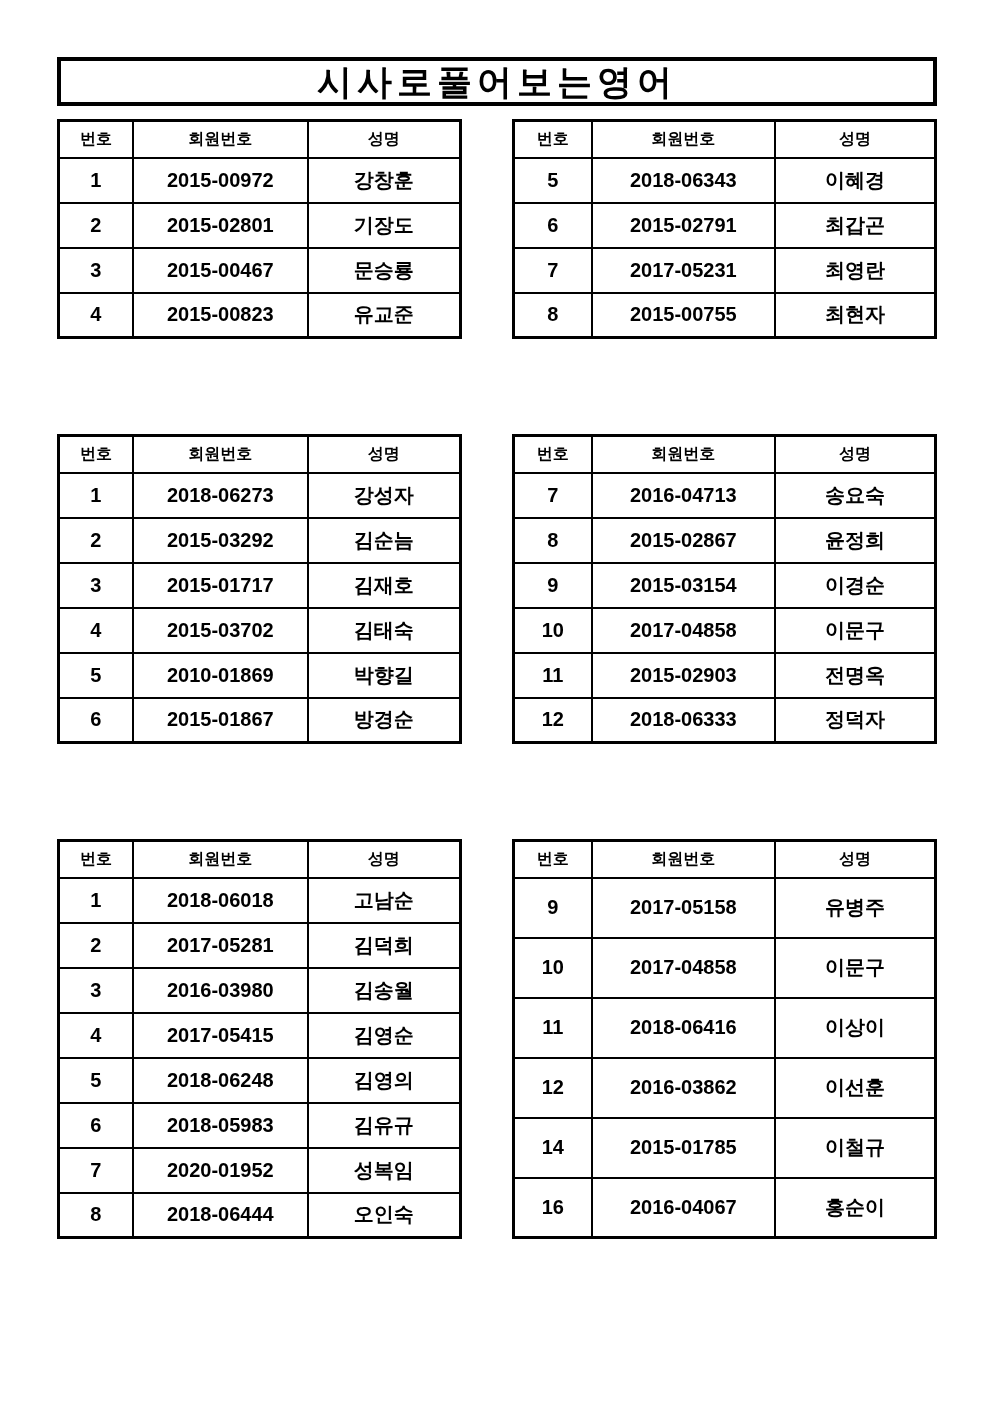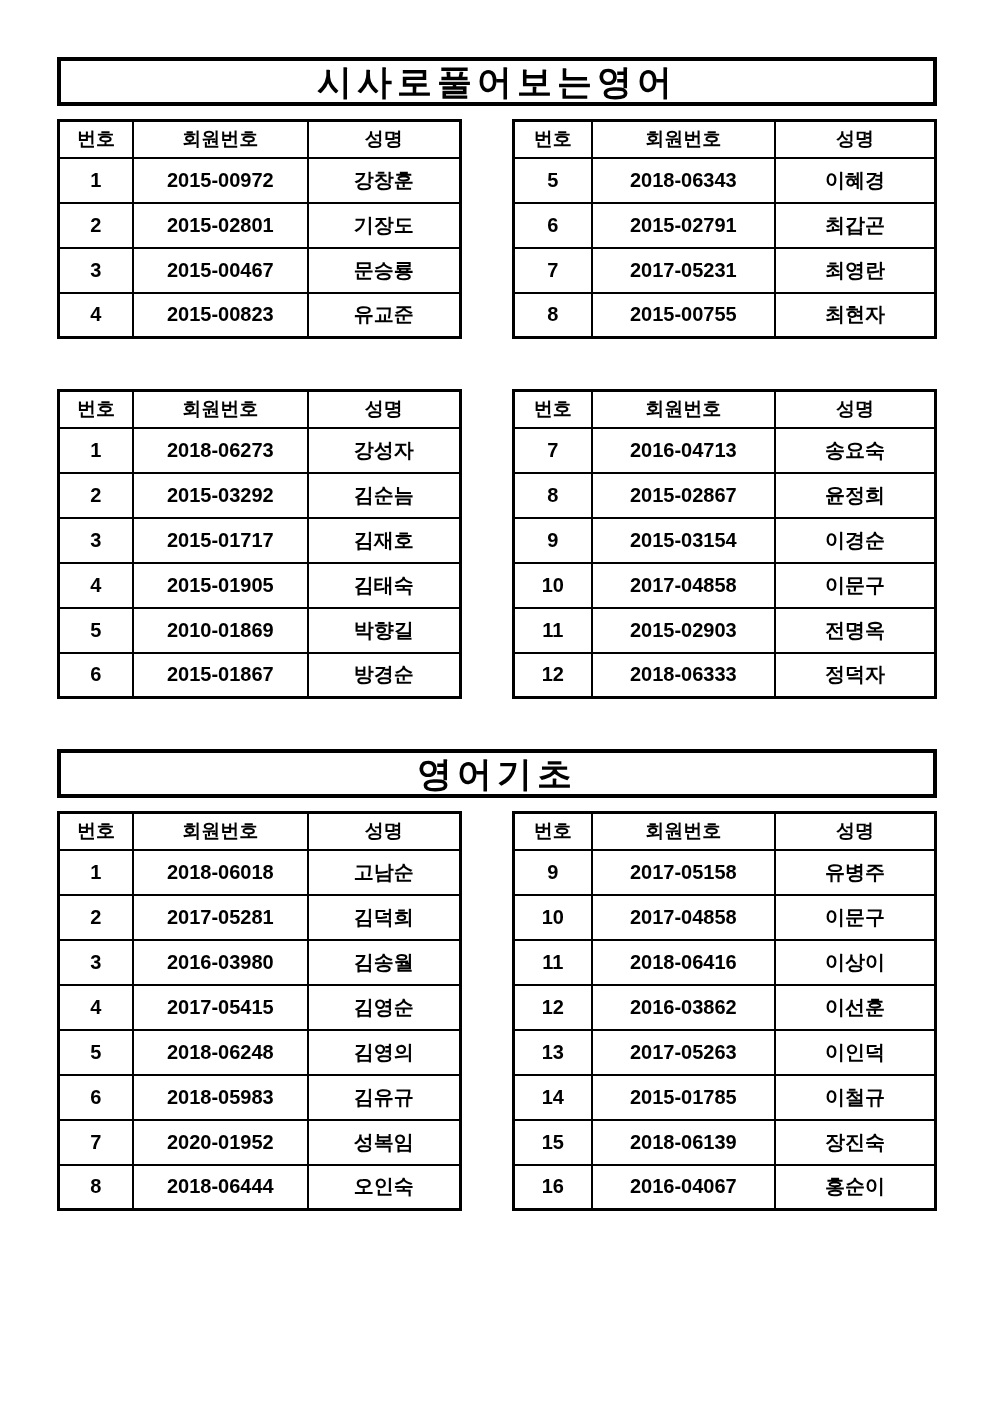--- a/index.html
+++ b/index.html
@@ -9,21 +9,21 @@
   }
   .page {
     position: relative;
     width: 992px;
     height: 1403px;
     margin: 0 auto;
     background: #ffffff;
     padding: 57px 55px 0 57px;
     color: #000000;
   }
-  .section { margin-bottom: 50px; }
+  .section { margin-bottom: 95px; }
   .title-box {
     border: 4px solid #000000;
     height: 49px;
     display: flex;
     align-items: center;
     justify-content: center;
     margin-bottom: 13px;
   }
   .title-box .title-text {
     font-size: 35px;
@@ -46,21 +46,21 @@
   table.roster th, table.roster td {
     border: 2px solid #000000;
     text-align: center;
     vertical-align: middle;
     font-weight: bold;
     overflow: hidden;
     white-space: nowrap;
   }
   table.roster th {
     height: 37px;
-    font-size: 19px;
+    font-size: 16px;
     font-weight: bold;
   }
   table.roster td {
     height: 45px;
     font-size: 20px;
   }
   td.col-no { font-size: 19px; }
   col.c-no   { width: 18.5%; }
   col.c-id   { width: 43.5%; }
   col.c-name { width: 38%; }
@@ -176,21 +176,21 @@
               <td class="col-id">2015-03292</td>
               <td class="col-name">김순늠</td>
             </tr>
             <tr>
               <td class="col-no">3</td>
               <td class="col-id">2015-01717</td>
               <td class="col-name">김재호</td>
             </tr>
             <tr>
               <td class="col-no">4</td>
-              <td class="col-id">2015-01905</td>
+              <td class="col-id">2015-03702</td>
               <td class="col-name">김태숙</td>
             </tr>
             <tr>
               <td class="col-no">5</td>
               <td class="col-id">2010-01869</td>
               <td class="col-name">박향길</td>
             </tr>
             <tr>
               <td class="col-no">6</td>
               <td class="col-id">2015-01867</td>
@@ -241,23 +241,20 @@
               <td class="col-no">12</td>
               <td class="col-id">2018-06333</td>
               <td class="col-name">정덕자</td>
             </tr>
           </tbody>
       </table>
     </div>
   </div>
 
   <div class="section">
-    <div class="title-box">
-      <span class="title-text">영어기초</span>
-    </div>
     <div class="tables-row">
       <table class="roster left">
         <colgroup>
             <col class="c-no">
             <col class="c-id">
             <col class="c-name">
           </colgroup>
         <thead>
           <tr>
             <th>번호</th>
@@ -336,35 +333,25 @@
               <td class="col-no">11</td>
               <td class="col-id">2018-06416</td>
               <td class="col-name">이상이</td>
             </tr>
             <tr>
               <td class="col-no">12</td>
               <td class="col-id">2016-03862</td>
               <td class="col-name">이선훈</td>
             </tr>
             <tr>
-              <td class="col-no">13</td>
-              <td class="col-id">2017-05263</td>
-              <td class="col-name">이인덕</td>
-            </tr>
-            <tr>
               <td class="col-no">14</td>
               <td class="col-id">2015-01785</td>
               <td class="col-name">이철규</td>
             </tr>
             <tr>
-              <td class="col-no">15</td>
-              <td class="col-id">2018-06139</td>
-              <td class="col-name">장진숙</td>
-            </tr>
-            <tr>
               <td class="col-no">16</td>
               <td class="col-id">2016-04067</td>
               <td class="col-name">홍순이</td>
             </tr>
           </tbody>
       </table>
     </div>
   </div>
 
 </div>

